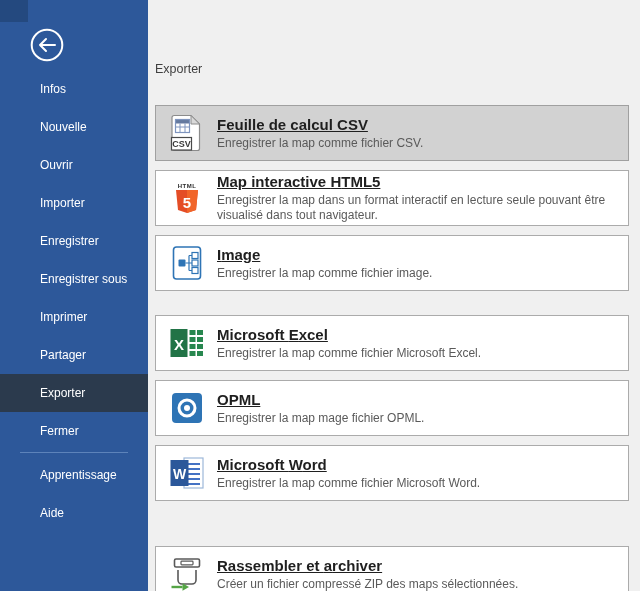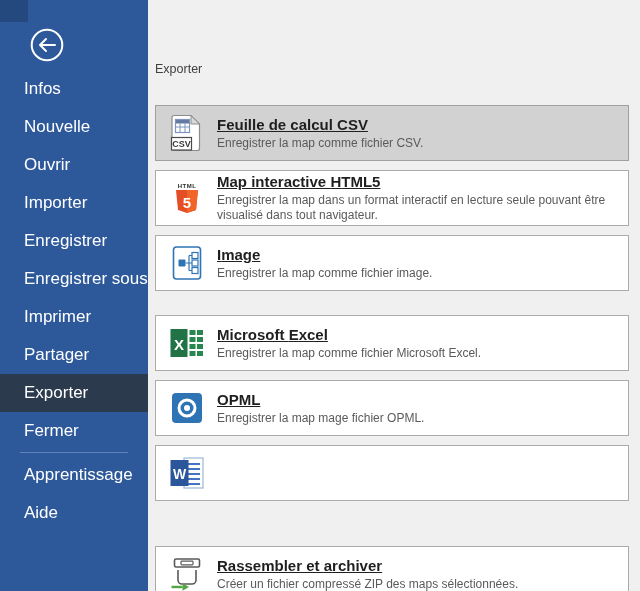--- a/index.html
+++ b/index.html
@@ -15,22 +15,22 @@
   }
   .corner-square{
     position:absolute;left:0;top:0;width:28px;height:22px;
     background:var(--sidebar_corner,#24497F);
   }
   .back-btn{
     position:absolute;left:30px;top:28px;width:34px;height:34px;cursor:pointer;
   }
   .nav{position:absolute;left:0;top:70px;width:148px;}
   .nav-item{
-    height:38px;line-height:38px;padding-left:24px;
-    color:var(--sidebar_text,#FFFFFF);font-size:17px;cursor:pointer;
+    height:38px;line-height:38px;padding-left:40px;
+    color:var(--sidebar_text,#FFFFFF);font-size:12px;cursor:pointer;
     white-space:nowrap;
   }
   .nav-item.selected{background:var(--sidebar_selected_bg,#2B3A4D);}
   .nav-divider{
     position:absolute;left:20px;top:452px;width:108px;height:1px;
     background:var(--sidebar_divider,#5D83BA);
   }
   .nav-footer{position:absolute;left:0;top:456px;width:148px;}
   
   .main{
@@ -192,20 +192,24 @@
 
   <div class="card" style="top:445px">
     <span class="icon">
       <svg width="34" height="32" viewBox="0 0 34 32">
         <rect x="14" y="1" width="19" height="30" fill="#FFFFFF" stroke="#9DB8D9" stroke-width="1.2"></rect>
         <path d="M17 7 H30 M17 12 H30 M17 17 H30 M17 22 H30 M17 27 H30" stroke="#4472C4" stroke-width="2"></path>
         <rect x="0.5" y="3" width="18" height="26" fill="#2B579A"></rect>
         <text x="9.5" y="22" text-anchor="middle" font-family="Liberation Sans,sans-serif" font-size="14" font-weight="bold" fill="#FFFFFF">W</text>
       </svg>
     </span>
+    <div class="txt">
+      <div class="title"><span>Microsoft </span><span class="acc">W</span><span>ord</span></div>
+      <div class="desc">Enregistrer la map comme fichier Microsoft Word.</div>
+    </div>
   </div>
 
   <div class="card" style="top:546px">
     <span class="icon">
       <svg width="34" height="36" viewBox="0 0 34 36">
         <rect x="4.5" y="3" width="25" height="8" rx="1.5" fill="none" stroke="#595959" stroke-width="1.6"></rect>
         <rect x="11" y="5.2" width="12" height="3.6" rx="0.8" fill="none" stroke="#595959" stroke-width="1.2"></rect>
         <path d="M8 14 V24 a4 4 0 0 0 4 4 H22 a4 4 0 0 0 4 -4 V14" fill="none" stroke="#595959" stroke-width="1.6"></path>
         <path d="M1.5 31 H12.5" stroke="#55A546" stroke-width="2.4"></path>
         <polygon points="12.5,27.2 19,31 12.5,34.8" fill="#55A546"></polygon>

